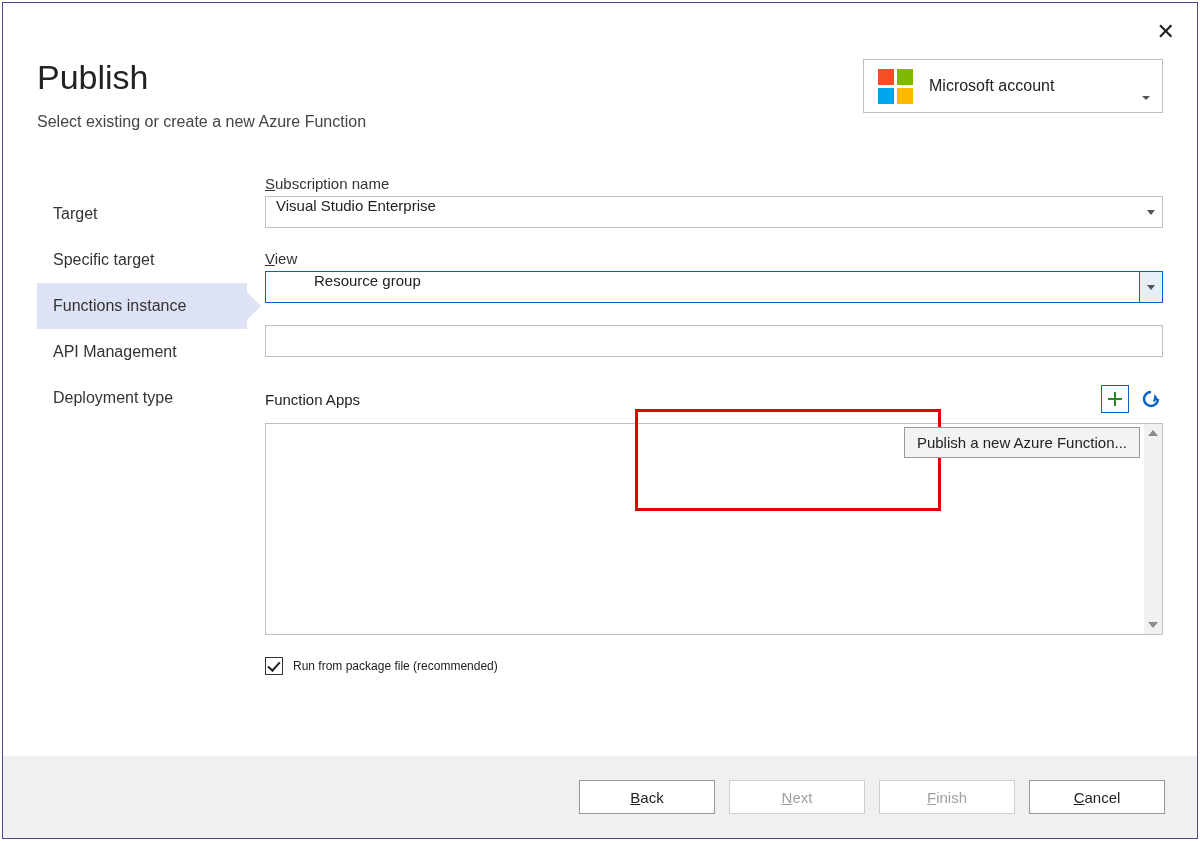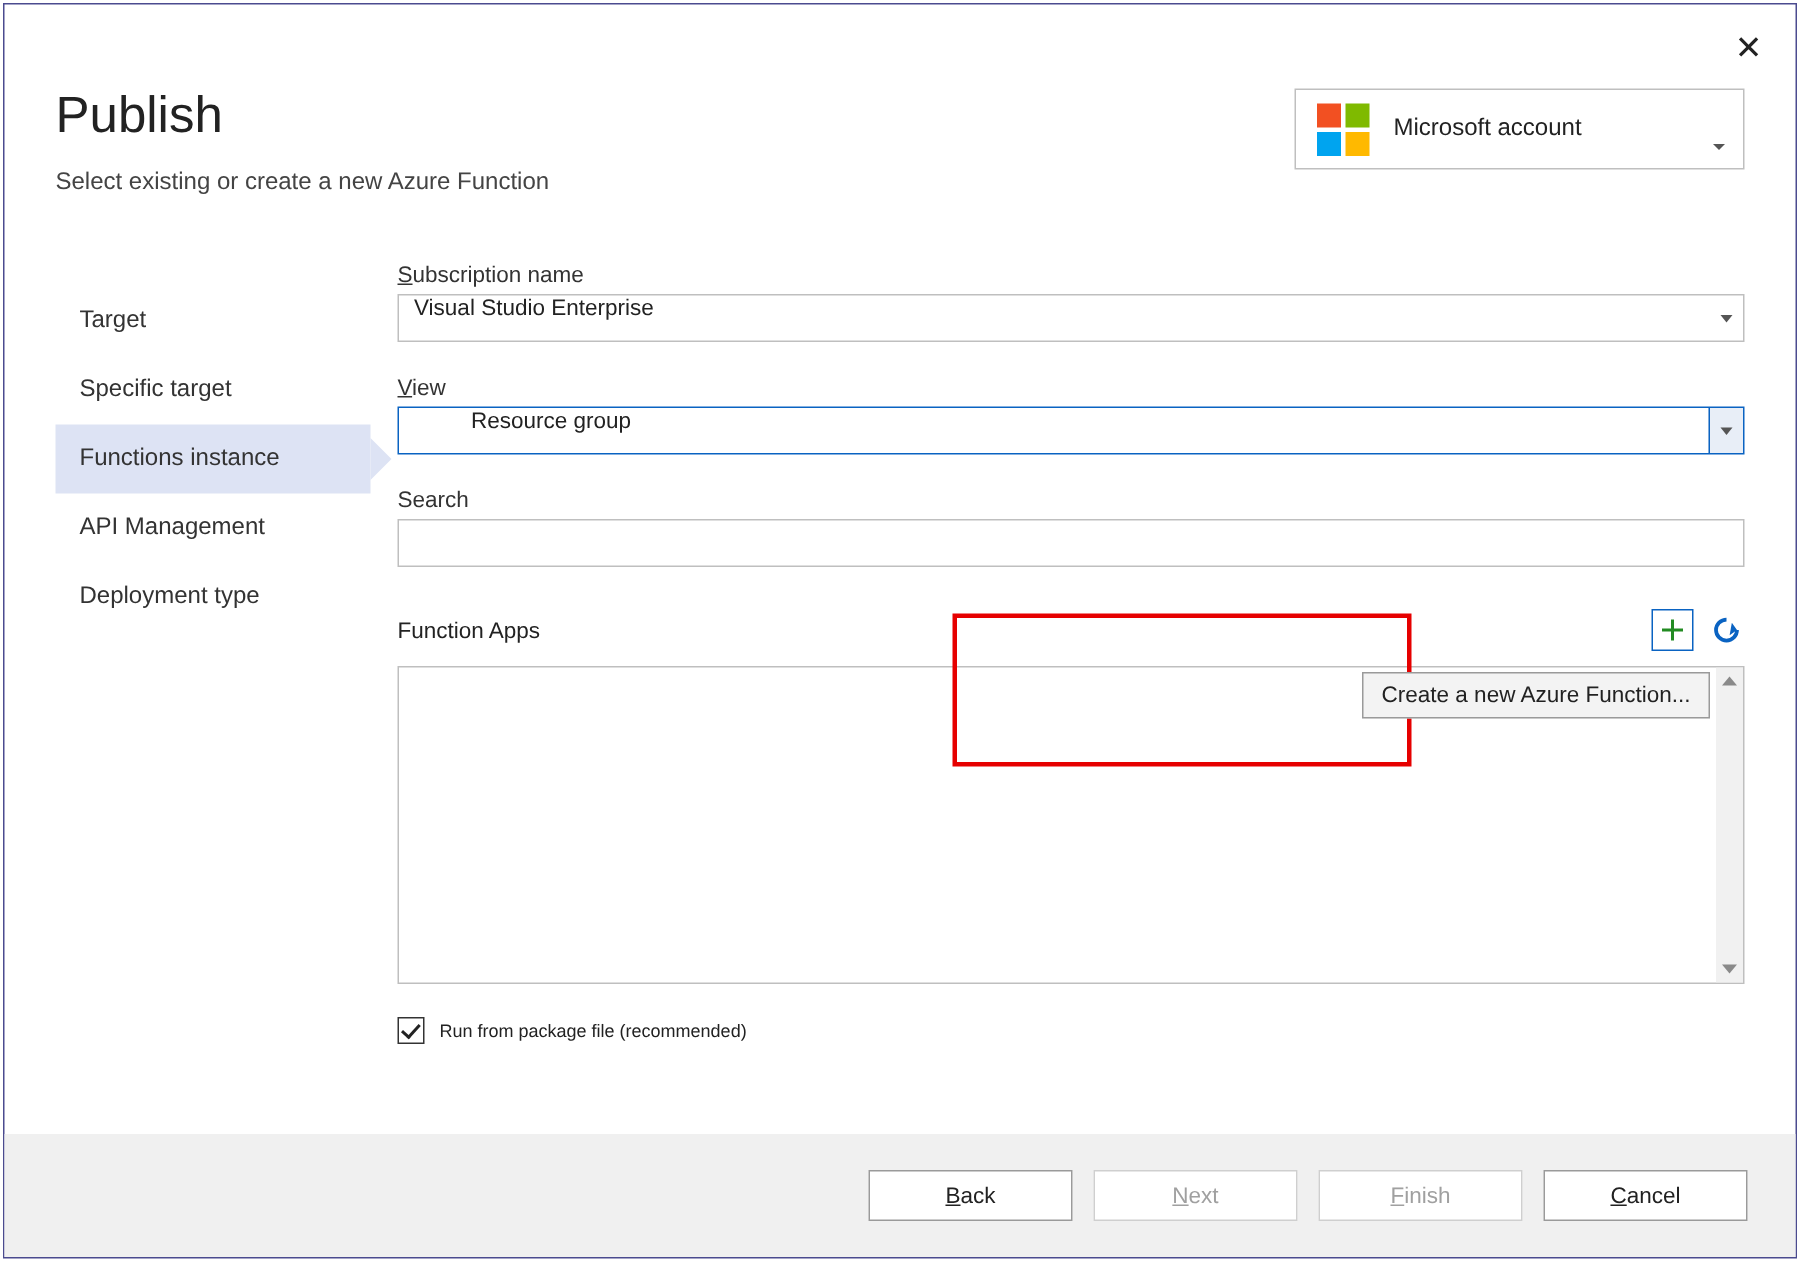--- a/index.html
+++ b/index.html
@@ -311,21 +311,20 @@
       <div class="spacer"></div>
 
       <div class="field-label"><span class="ul">V</span>iew</div>
       <div class="select highlight">
         <span>Resource group</span>
         <span class="dd"></span>
       </div>
 
       <div class="spacer"></div>
 
-      <div class="field-label">Search</div>
       <div class="textbox">
         <span></span>
       </div>
 
       <div class="fa-header" style="position:relative;">
         <span class="title">Function Apps</span>
         <div class="plus-btn">
           <svg width="18" height="18" viewBox="0 0 18 18">
             <rect x="8" y="2" width="2" height="14" fill="#228b22"></rect>
             <rect x="2" y="8" width="14" height="2" fill="#228b22"></rect>
@@ -333,21 +332,21 @@
         </div>
         <div class="refresh-btn">
           <svg width="20" height="20" viewBox="0 0 20 20">
             <path d="M10 3 a7 7 0 1 0 7 7" fill="none" stroke="#0a63c2" stroke-width="2.5"></path>
             <path d="M17 4 L17 10 L11 10 Z" fill="#0a63c2" transform="rotate(-35 17 10)"></path>
           </svg>
         </div>
       </div>
 
       <div class="fa-list">
-        <div class="tooltip">Create a new Azure Function...</div>
+        <div class="tooltip">Publish a new Azure Function...</div>
         <div class="scrollbar">
           <div class="scroll-up"></div>
           <div class="scroll-down"></div>
         </div>
       </div>
 
       <div class="checkbox-row">
         <span class="cb checked"></span>
         <span>Run from package file (recommended)</span>
       </div>

